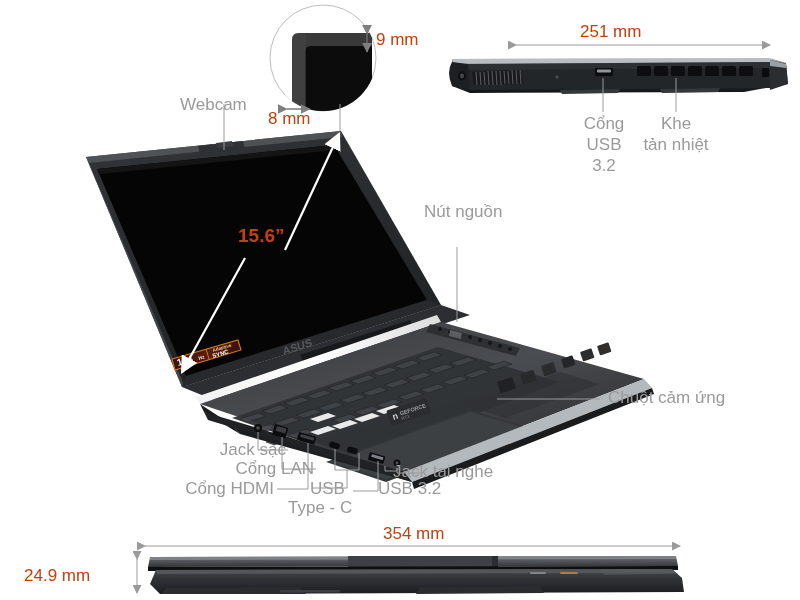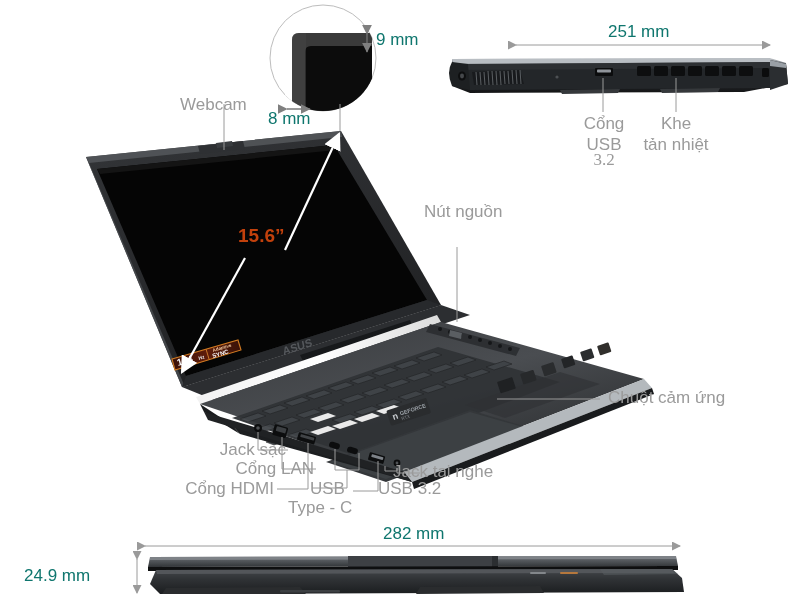--- a/index.html
+++ b/index.html
@@ -2,21 +2,21 @@
 <html><head>
 <meta charset="utf-8">
 <style>
   html,body{margin:0;padding:0;background:#ffffff;}
   body{width:800px;height:600px;position:relative;overflow:hidden;
        font-family:"Liberation Sans","DejaVu Sans",sans-serif;}
   .stage{position:absolute;left:0;top:0;width:800px;height:600px;}
   .lbl{position:absolute;color:#9a9a9a;font-size:17px;line-height:21px;white-space:nowrap;text-align:right;}
   .lbl.c{text-align:center;}
   .lbl.r{text-align:right;}
-  .dimtxt{position:absolute;color:#0f766e;font-size:17px;line-height:20px;white-space:nowrap;}
+  .dimtxt{position:absolute;color:#c2410c;font-size:17px;line-height:20px;white-space:nowrap;}
   .wtxt{position:absolute;color:#c2410c;font-size:19px;font-weight:bold;white-space:nowrap;}
   svg.ov{position:absolute;left:0;top:0;width:800px;height:600px;overflow:visible;}
 </style>
 </head>
 <body>
 
 <div class="stage">
 
   <svg class="ov" viewBox="0 0 800 600">
     <defs>
@@ -357,25 +357,25 @@
   <div class="lbl" style="left:608px;top:387px;">Chuột cảm ứng</div>
 
   <div class="lbl r" style="left:128px;top:439px;width:158px;">Jack sạc</div>
   <div class="lbl r" style="left:128px;top:458px;width:186px;">Cổng LAN</div>
   <div class="lbl r" style="left:118px;top:478px;width:156px;">Cổng HDMI</div>
   <div class="lbl" style="left:310px;top:478px;">USB</div>
   <div class="lbl" style="left:288px;top:497px;">Type - C</div>
   <div class="lbl" style="left:378px;top:478px;">USB 3.2</div>
   <div class="lbl" style="left:393px;top:461px;">Jack tai nghe</div>
 
-  <div class="dimtxt" style="left:580px;top:22px;margin-left:28px;">251 mm</div>
+  <div class="dimtxt" style="left:580px;top:22px;">251 mm</div>
 
   <div class="lbl c" style="left:568px;top:113px;width:72px;">Cổng</div>
   <div class="lbl c" style="left:568px;top:134px;width:72px;">USB</div>
-  <div class="lbl c" style="left:568px;top:149px;width:72px;font-family:Liberation Serif, serif;">3.2</div>
+  <div class="lbl c" style="left:568px;top:155px;width:72px;">3.2</div>
 
   <div class="lbl c" style="left:640px;top:113px;width:72px;">Khe</div>
   <div class="lbl c" style="left:626px;top:134px;width:100px;">tản nhiệt</div>
 
-  <div class="dimtxt" style="left:383px;top:524px;">282 mm</div>
+  <div class="dimtxt" style="left:383px;top:524px;">354 mm</div>
   <div class="dimtxt" style="left:24px;top:566px;">24.9 mm</div>
 
 </div>
 
 </body></html>

